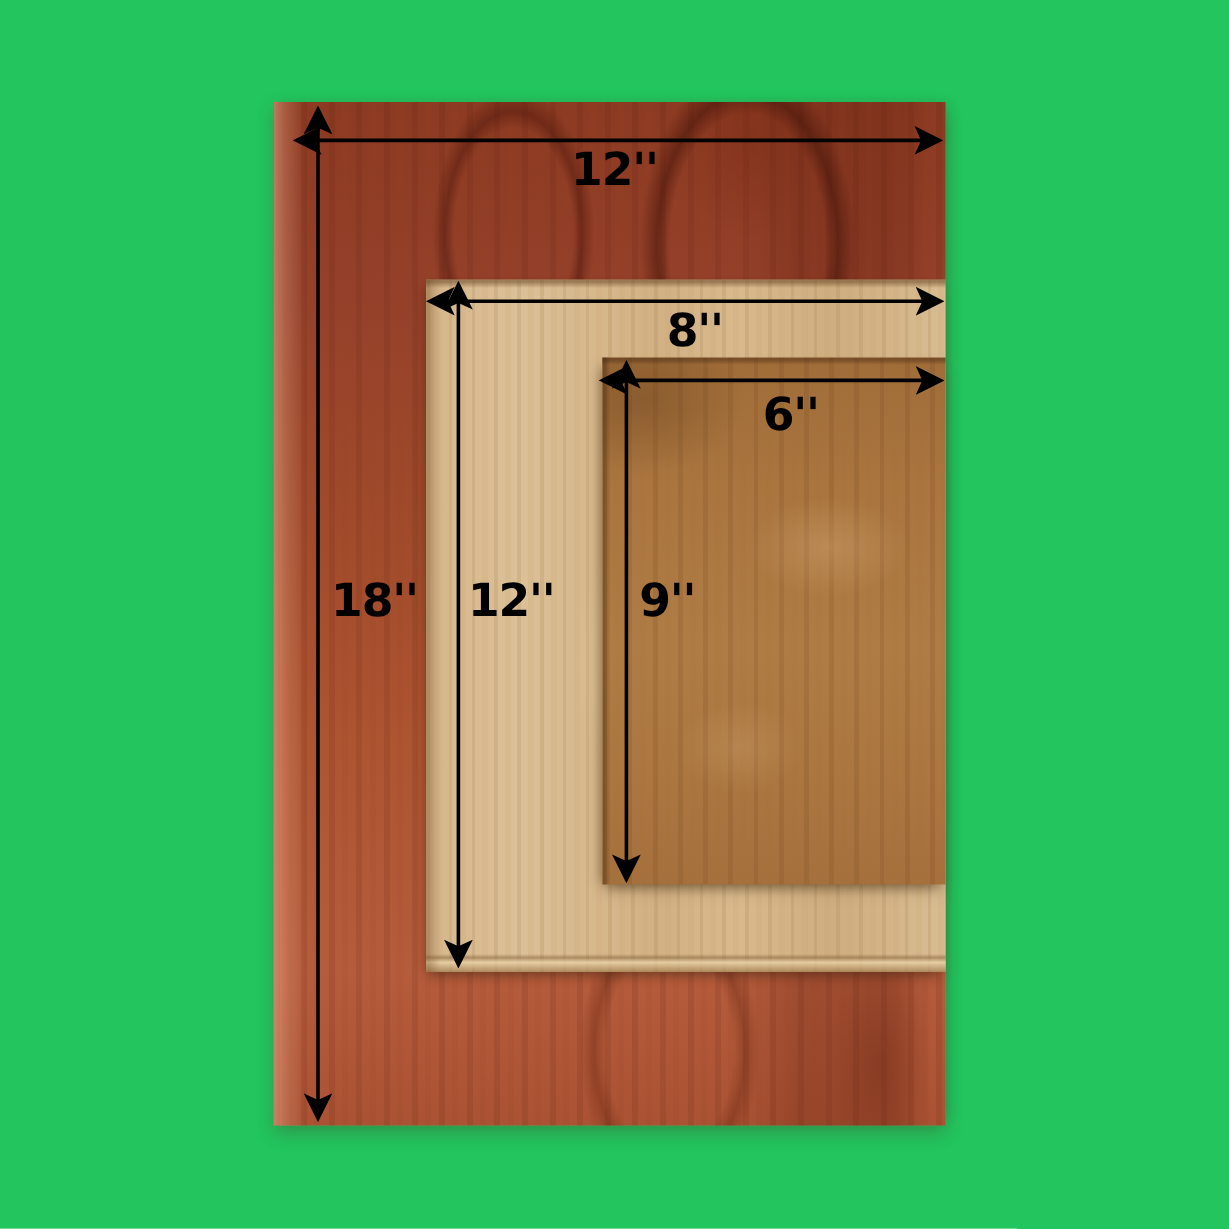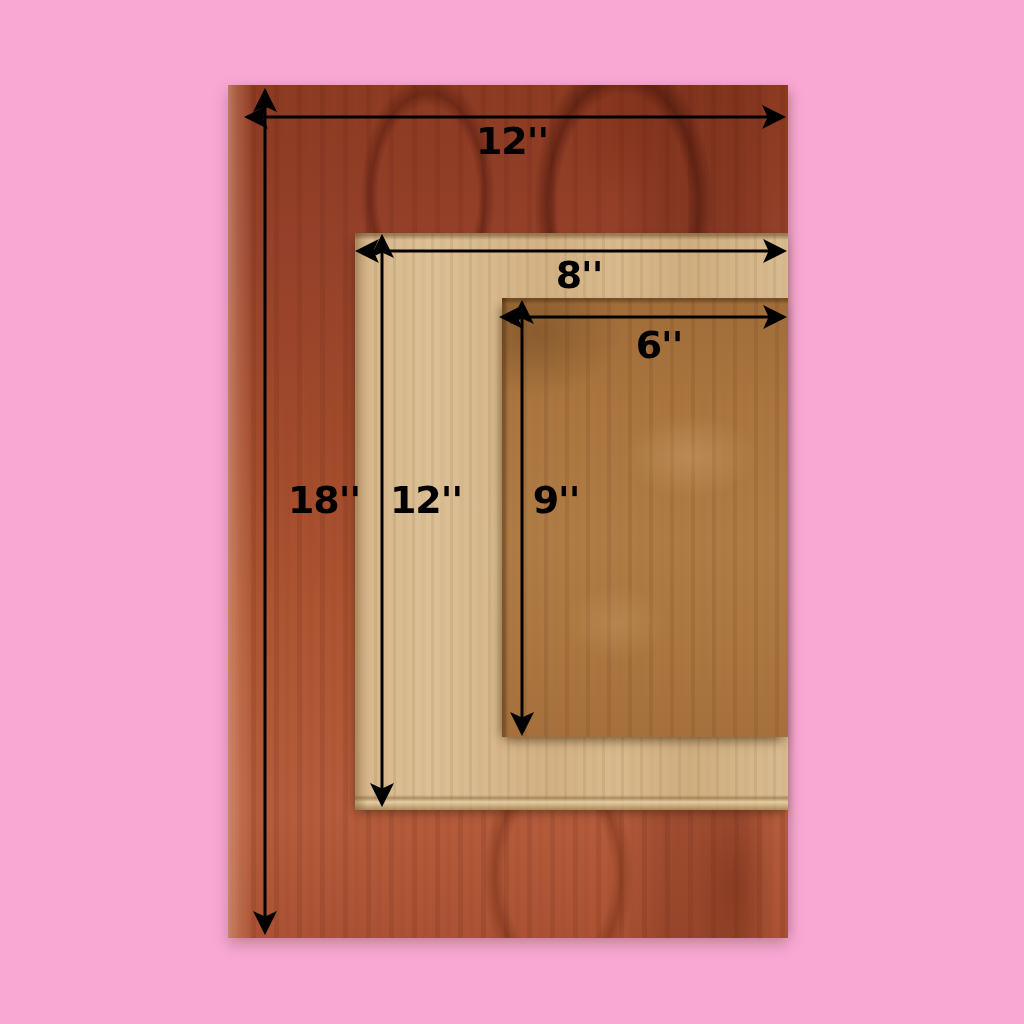--- a/index.html
+++ b/index.html
@@ -1,17 +1,17 @@
 <!DOCTYPE html>
 <html><head>
 <meta charset="utf-8">
 <style>
   html,body{margin:0;padding:0;background:#ffffff;}
   .stage{
-    position:relative;width:1024px;height:1024px;background:#f9a8d4;overflow:hidden;
+    position:relative;width:1024px;height:1024px;background:#22c55e;overflow:hidden;
     font-family:"DejaVu Sans","Liberation Sans",sans-serif;
   }
   .board{position:absolute;}
   
   .board-large{
     left:228px;top:85px;width:560px;height:853px;z-index:1;
     box-shadow:0 6px 14px rgba(80,50,40,.30), 6px 0 10px -6px rgba(80,50,40,.25);
     background:
       linear-gradient(90deg, rgba(238,178,148,.55) 0px, rgba(238,178,148,.28) 9px, rgba(0,0,0,0) 26px),
       radial-gradient(ellipse 95px 170px at 200px 110px, rgba(0,0,0,0) 52%, rgba(70,18,8,.42) 60%, rgba(0,0,0,0) 71%),
@@ -74,19 +74,19 @@
     </defs>
     <line x1="248" y1="117" x2="782" y2="117" marker-start="url(#ah)" marker-end="url(#ah)"></line>
     <line x1="265" y1="92" x2="265" y2="931" marker-start="url(#ah)" marker-end="url(#ah)"></line>
     <line x1="359" y1="251" x2="783" y2="251" marker-start="url(#ah)" marker-end="url(#ah)"></line>
     <line x1="382" y1="238" x2="382" y2="803" marker-start="url(#ah)" marker-end="url(#ah)"></line>
     <line x1="503" y1="317" x2="783" y2="317" marker-start="url(#ah)" marker-end="url(#ah)"></line>
     <line x1="522" y1="304" x2="522" y2="732" marker-start="url(#ah)" marker-end="url(#ah)"></line>
   </svg>
 
   <div class="dim-label" style="left:512px;top:122px">12''</div>
-  <div class="dim-label" style="left:324px;top:481px">18''</div>
+  <div class="dim-label" style="left:312px;top:481px">18''</div>
   <div class="dim-label" style="left:579px;top:256px">8''</div>
   <div class="dim-label" style="left:426px;top:481px">12''</div>
   <div class="dim-label" style="left:659px;top:326px">6''</div>
   <div class="dim-label" style="left:556px;top:481px">9''</div>
 
 </div>
 
 </body></html>

